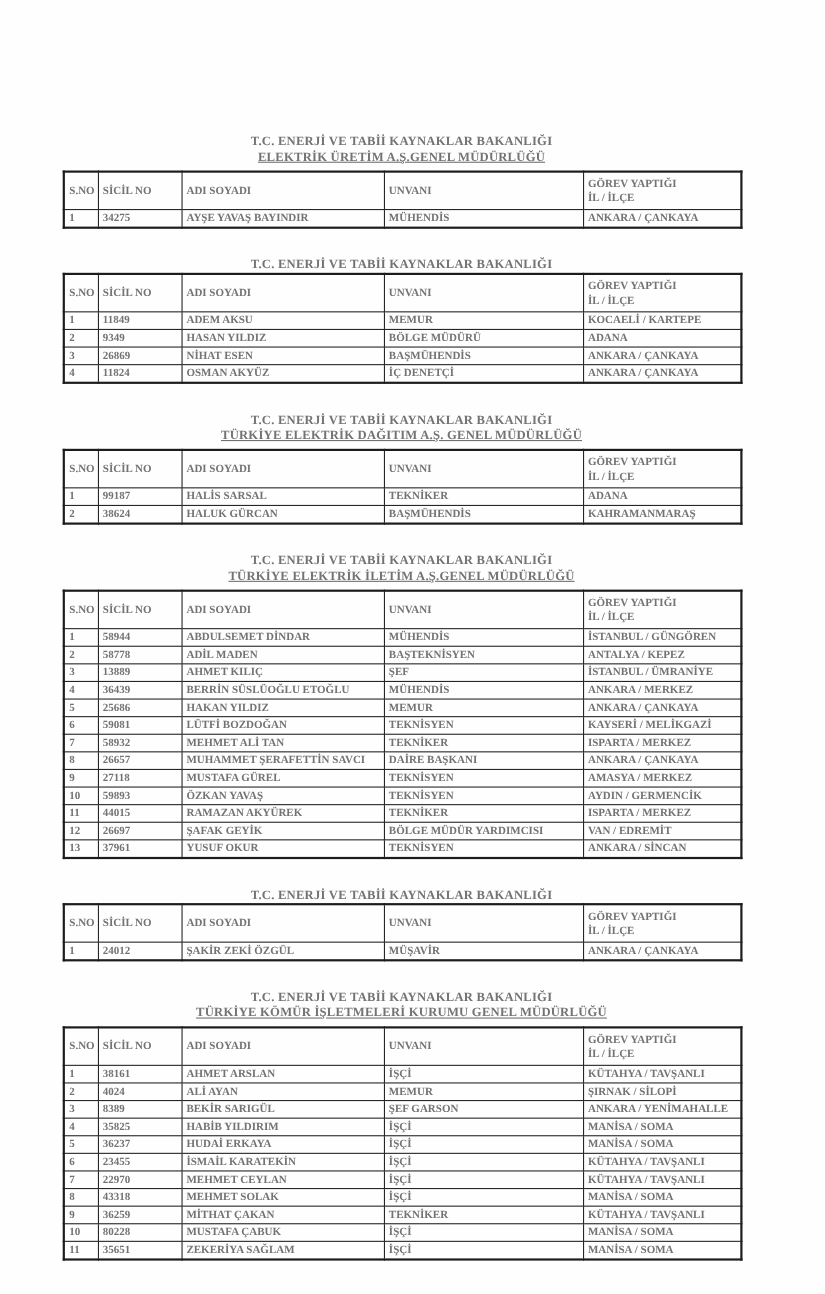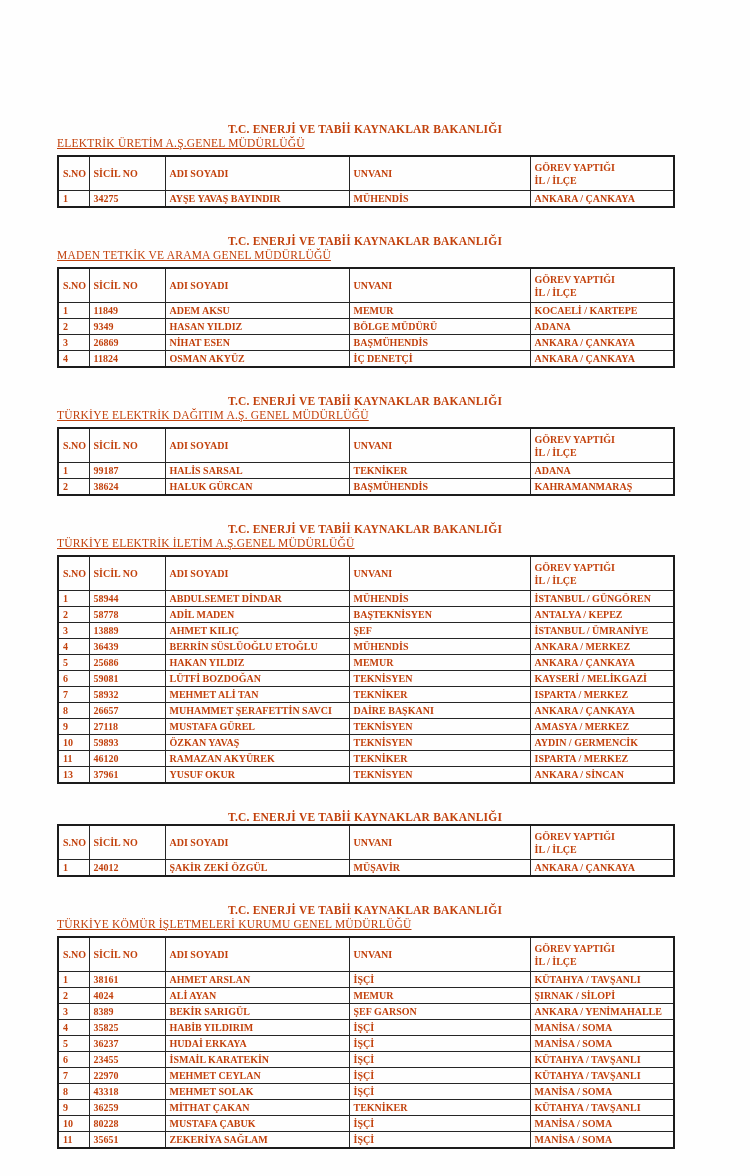--- a/index.html
+++ b/index.html
@@ -6,42 +6,43 @@
     margin: 0;
     padding: 0;
     background: #ffffff;
   }
   .page {
     position: relative;
     width: 750px;
     height: 1176px;
     background: #fefefe;
     font-family: "Liberation Serif", "DejaVu Serif", serif;
-    color: #c2410c;
+    color: #737373;
     overflow: hidden;
   }
   .content {
     position: absolute;
     left: 57px;
     top: 122px;
     width: 616px;
   }
   .section {
     margin-bottom: 26px;
   }
   .title {
     text-align: center;
     font-weight: bold;
     font-size: 11.5px;
     letter-spacing: 0.2px;
     line-height: 14px;
     white-space: nowrap;
   }
   .subtitle {
-    font-weight: normal;
+    text-align: center;
+    font-weight: bold;
     font-size: 11.5px;
     letter-spacing: 0.2px;
     line-height: 14px;
     text-decoration: underline;
     margin-bottom: 5px;
     white-space: nowrap;
   }
   table.tbl {
     width: 616px;
     border-collapse: collapse;
@@ -106,21 +107,20 @@
               <td>AYŞE YAVAŞ BAYINDIR</td>
               <td>MÜHENDİS</td>
               <td>ANKARA / ÇANKAYA</td>
             </tr>
           </tbody>
     </table>
   </section>
 
   <section class="section">
     <div class="title">T.C. ENERJİ VE TABİİ KAYNAKLAR BAKANLIĞI</div>
-    <div class="subtitle">MADEN TETKİK VE ARAMA GENEL MÜDÜRLÜĞÜ</div>
     <table class="tbl">
       <colgroup>
         <col class="c-sno">
             <col class="c-sicil">
             <col class="c-adi">
             <col class="c-unvan">
             <col class="c-gorev">
       </colgroup>
       <thead>
         <tr>
@@ -292,24 +292,31 @@
             </tr>
             <tr>
               <td>10</td>
               <td>59893</td>
               <td>ÖZKAN YAVAŞ</td>
               <td>TEKNİSYEN</td>
               <td>AYDIN  / GERMENCİK</td>
             </tr>
             <tr>
               <td>11</td>
-              <td>46120</td>
+              <td>44015</td>
               <td>RAMAZAN AKYÜREK</td>
               <td>TEKNİKER</td>
               <td>ISPARTA / MERKEZ</td>
+            </tr>
+            <tr>
+              <td>12</td>
+              <td>26697</td>
+              <td>ŞAFAK GEYİK</td>
+              <td>BÖLGE MÜDÜR YARDIMCISI</td>
+              <td>VAN / EDREMİT</td>
             </tr>
             <tr>
               <td>13</td>
               <td>37961</td>
               <td>YUSUF OKUR</td>
               <td>TEKNİSYEN</td>
               <td>ANKARA / SİNCAN</td>
             </tr>
           </tbody>
     </table>

